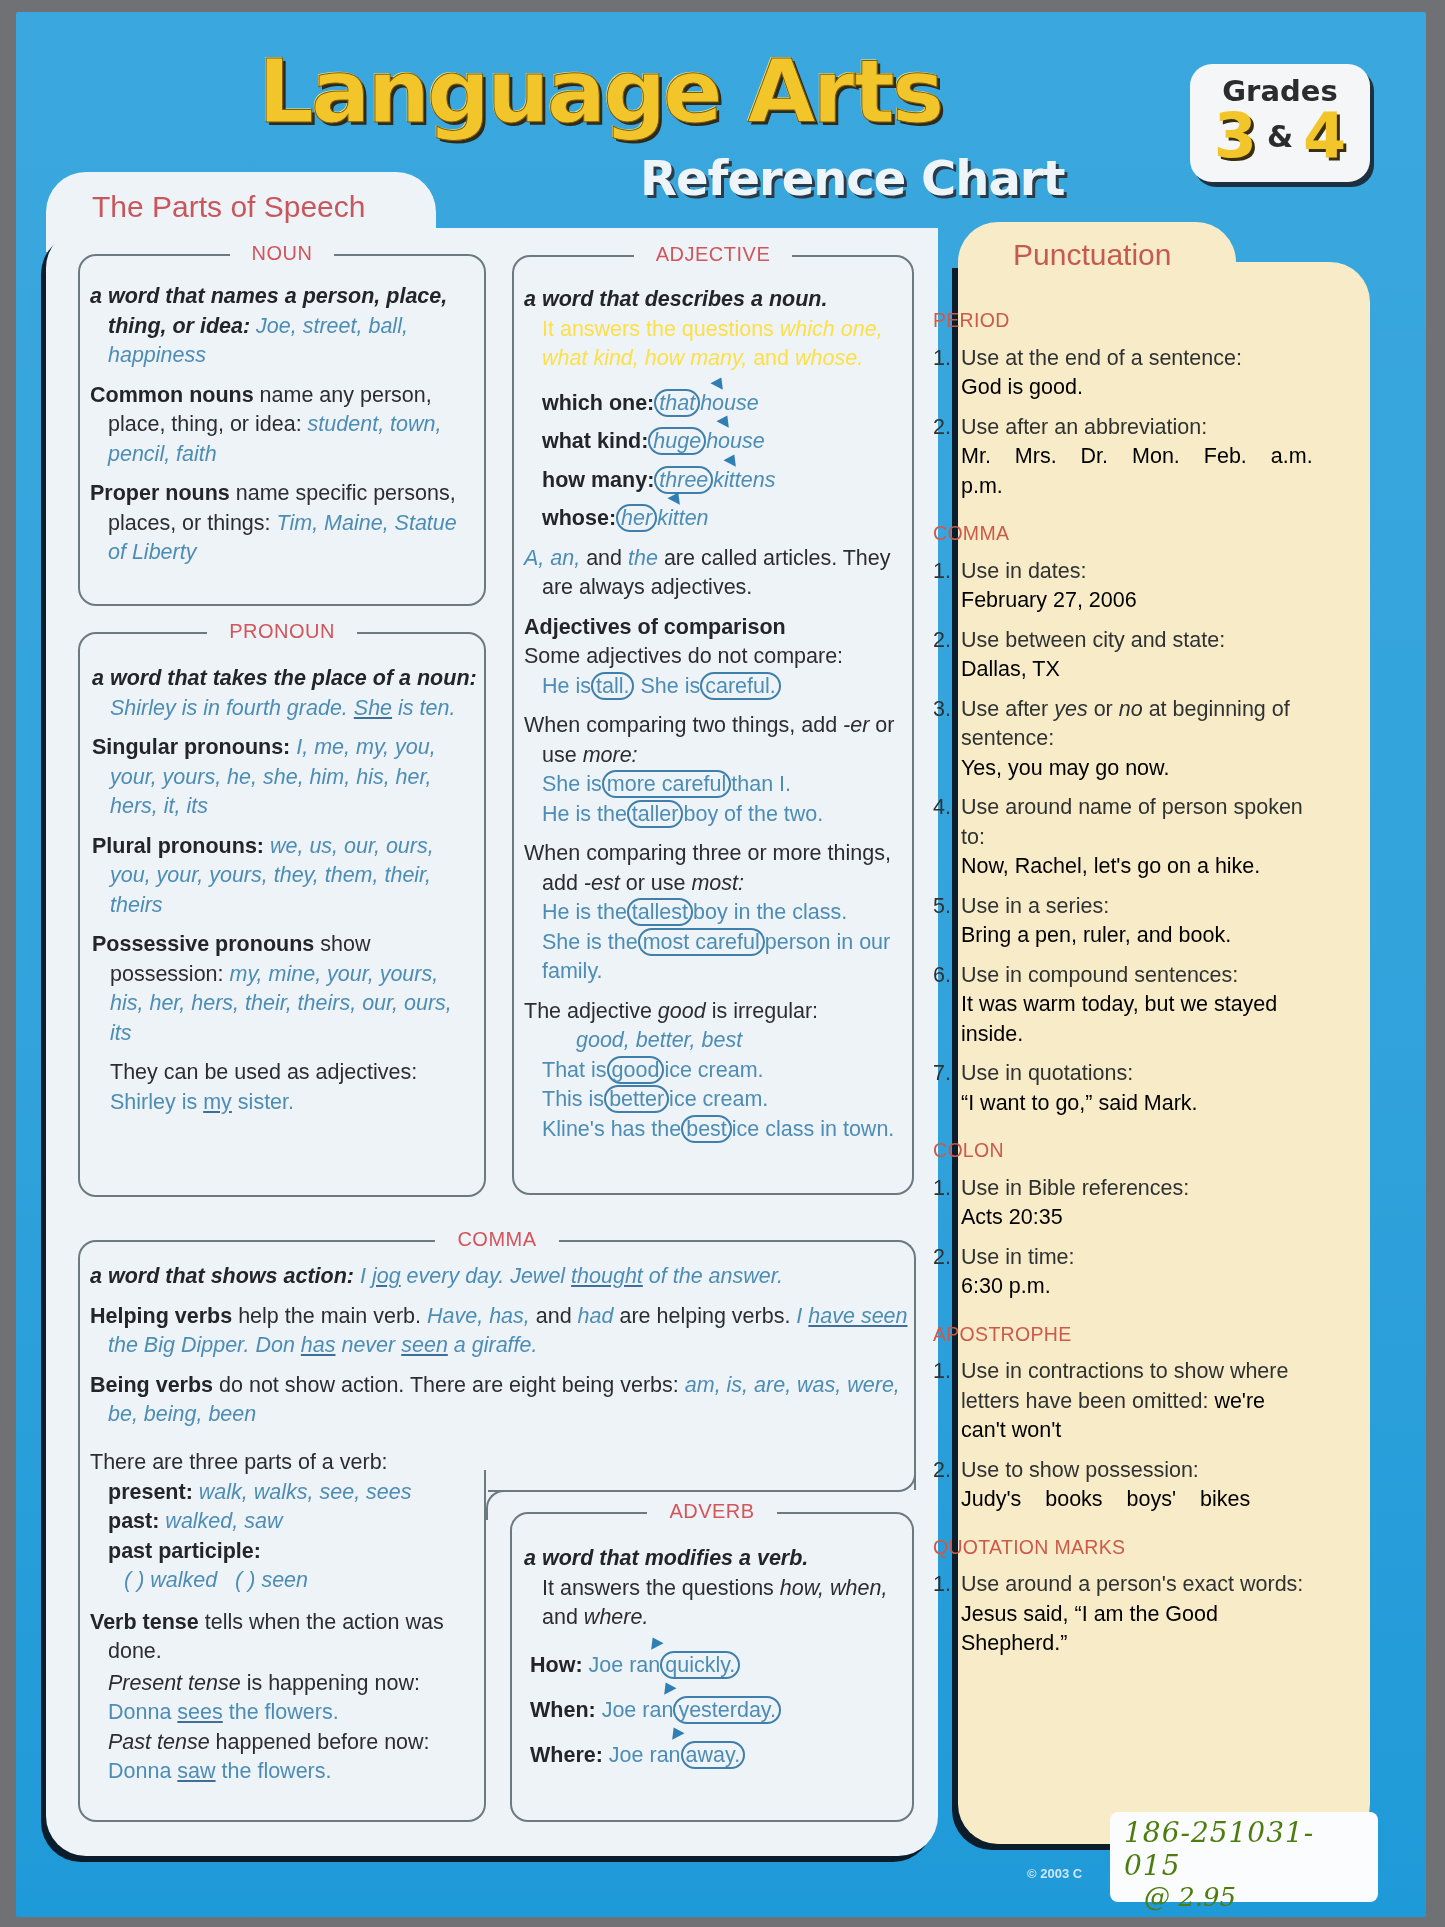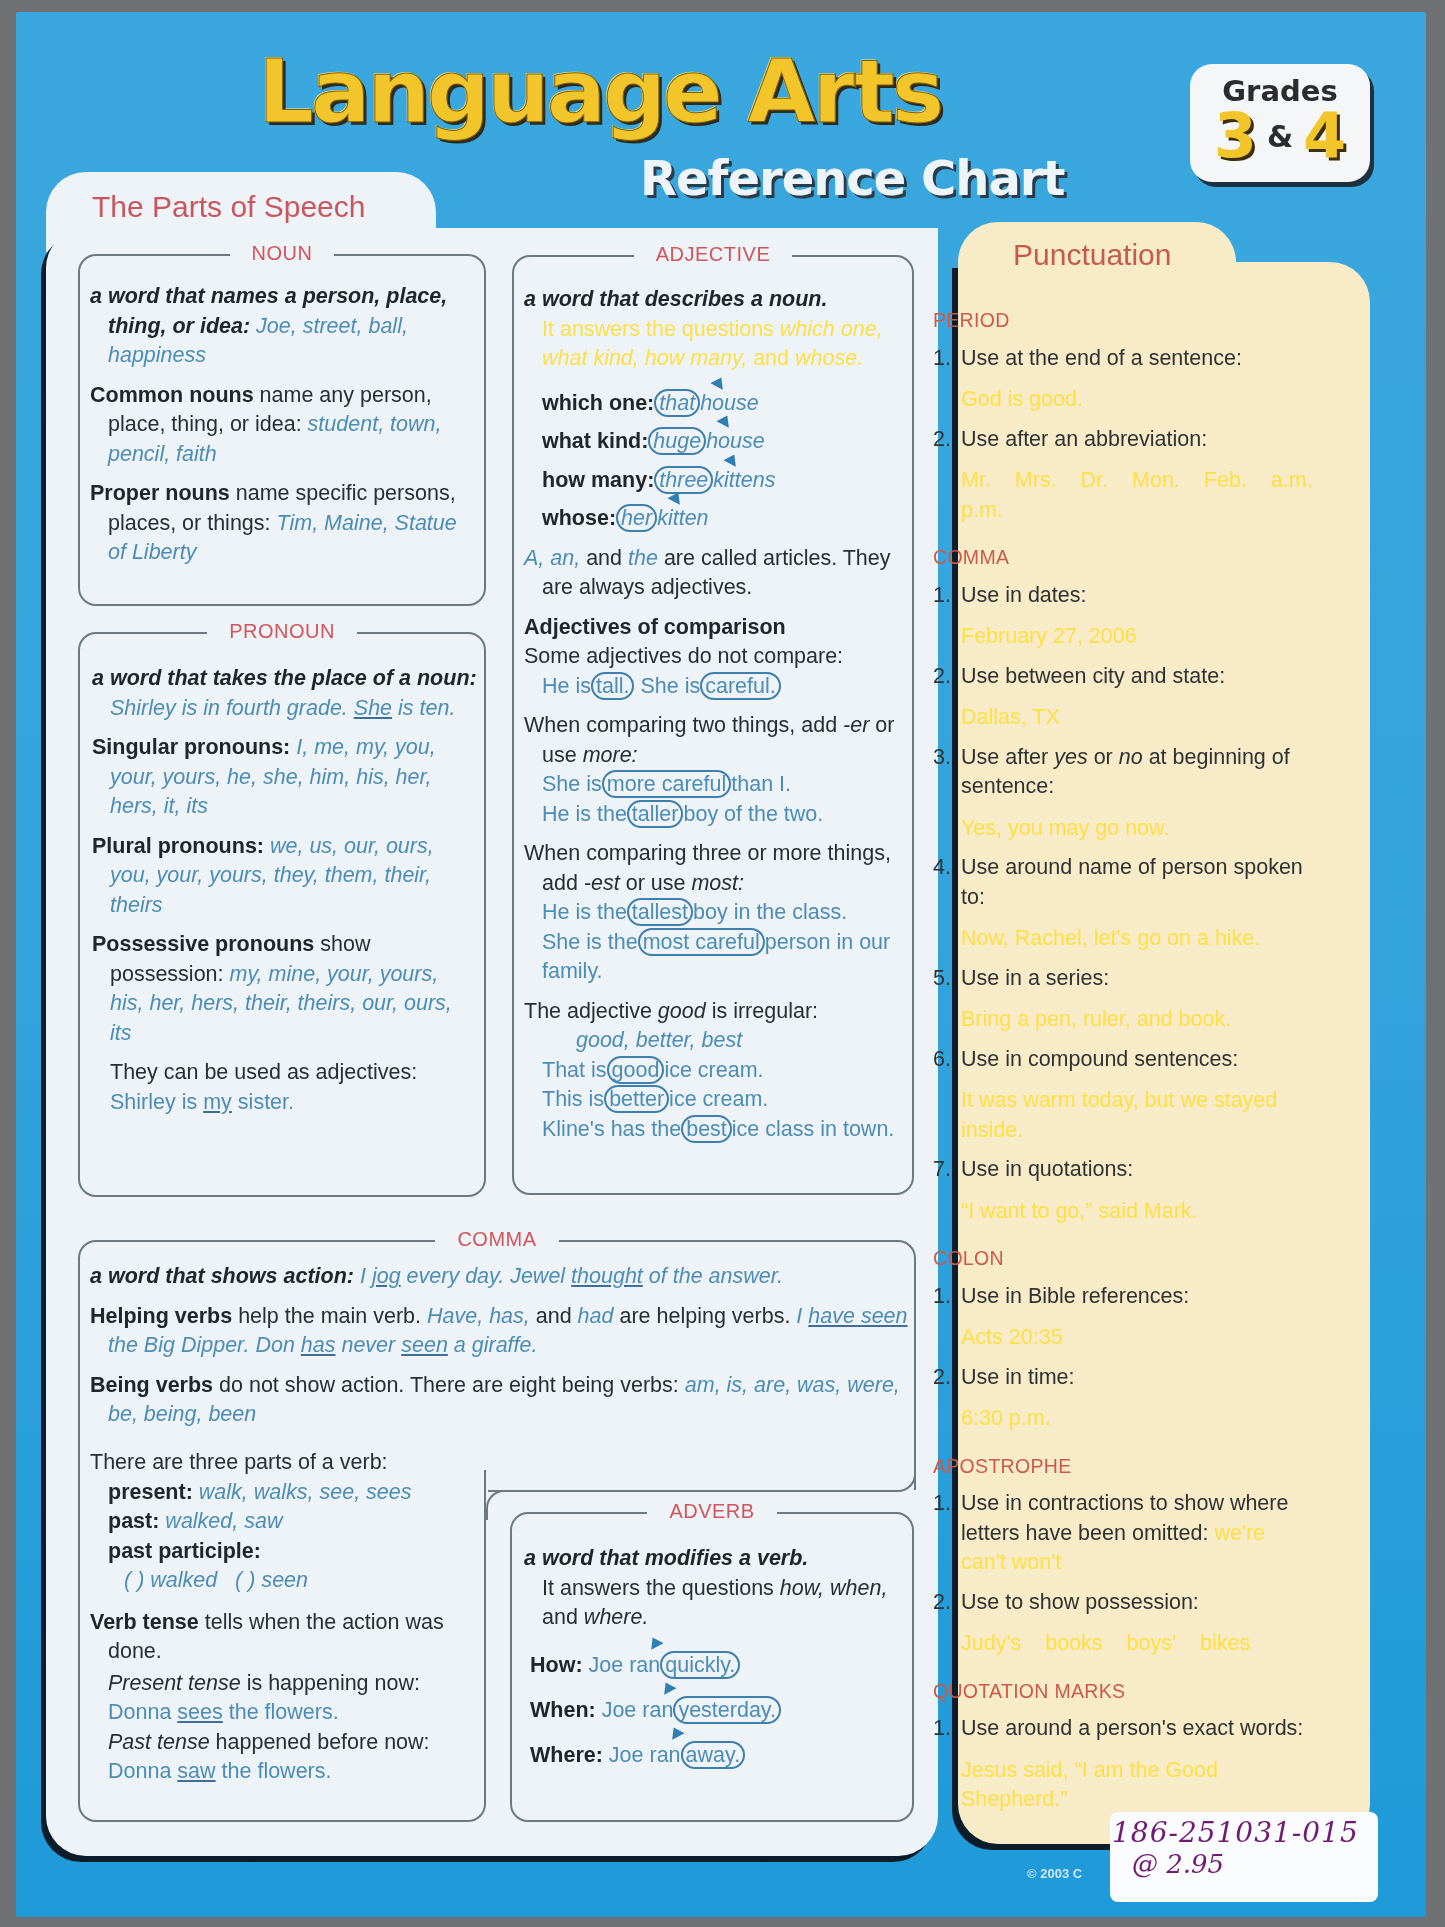--- a/index.html
+++ b/index.html
@@ -107,30 +107,30 @@
     transform: rotate(-28deg);
   }
 
   
   .p-content { position: absolute; left: 933px; top: 306px; width: 380px; font-size: 21.5px; line-height: 29.5px; color: #2f3233; }
   .p-head { font-size: 19.5px; color: #cc5a4a; margin-top: 18px; margin-bottom: 8px; letter-spacing: 0.3px; }
   .p-head.first { margin-top: 0; }
   .p-item { display: flex; margin-bottom: 10px; }
   .p-num { width: 28px; flex: none; }
   .p-body { flex: 1; }
-  .p-ex { color: #fde047; margin-top: 12px; }
+  .p-ex { color: #000000; }
   .spaced { word-spacing: 18px; }
 
   .copyright {
     position: absolute; left: 1027px; top: 1866px; font-size: 13px; font-weight: bold; color: #cfe7f5;
   }
   .price-sticker {
     position: absolute; left: 1110px; top: 1812px; width: 268px; height: 90px;
-    background: #fbfcfd; border-radius: 8px; padding: 4px 2px;
-    font-family: "DejaVu Serif", serif; font-style: italic; color: #701a75;
+    background: #fbfcfd; border-radius: 8px; padding: 4px 14px;
+    font-family: "DejaVu Serif", serif; font-style: italic; color: #4d7c0f;
   }
   .sticker-line1 { font-size: 28px; letter-spacing: 1px; }
   .sticker-line2 { font-size: 26px; margin-left: 20px; }
 </style>
 </head>
 <body>
 
 <div class="poster">
 </div>
 

